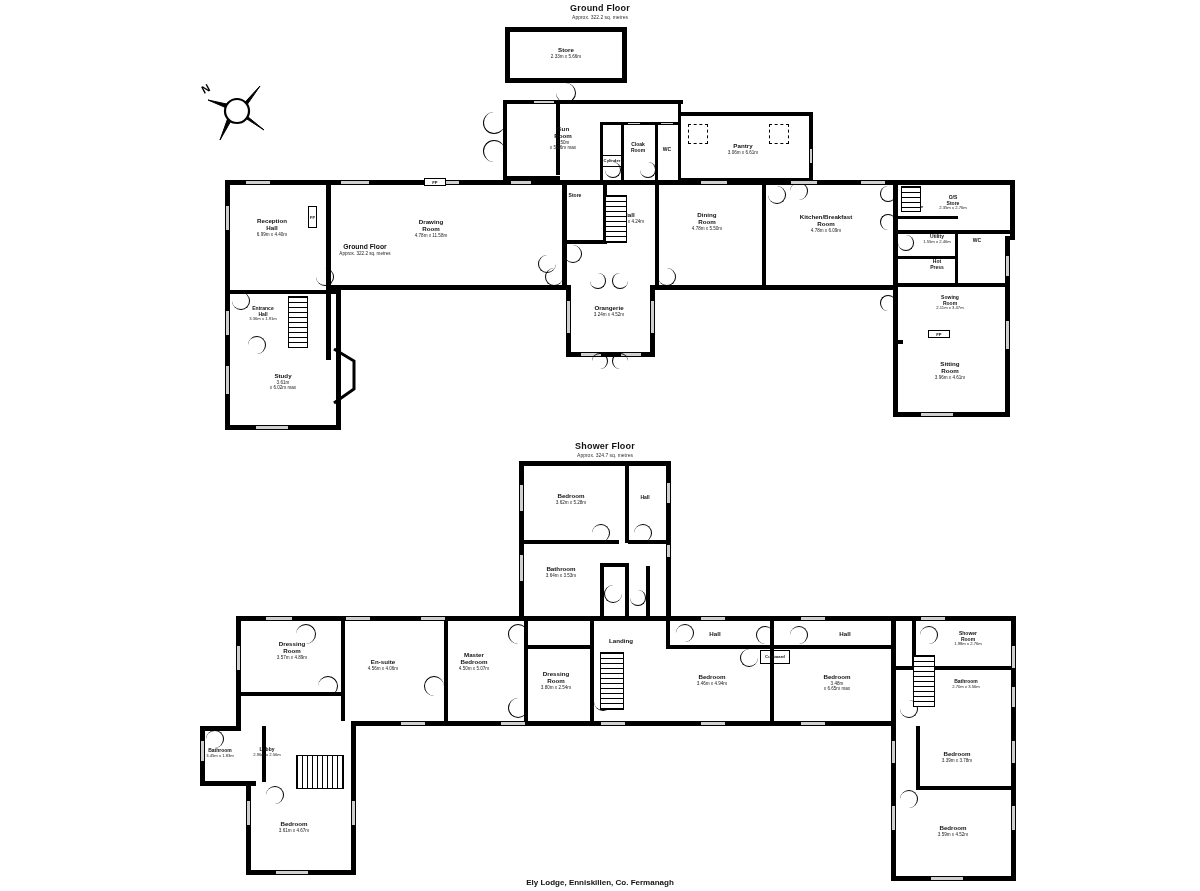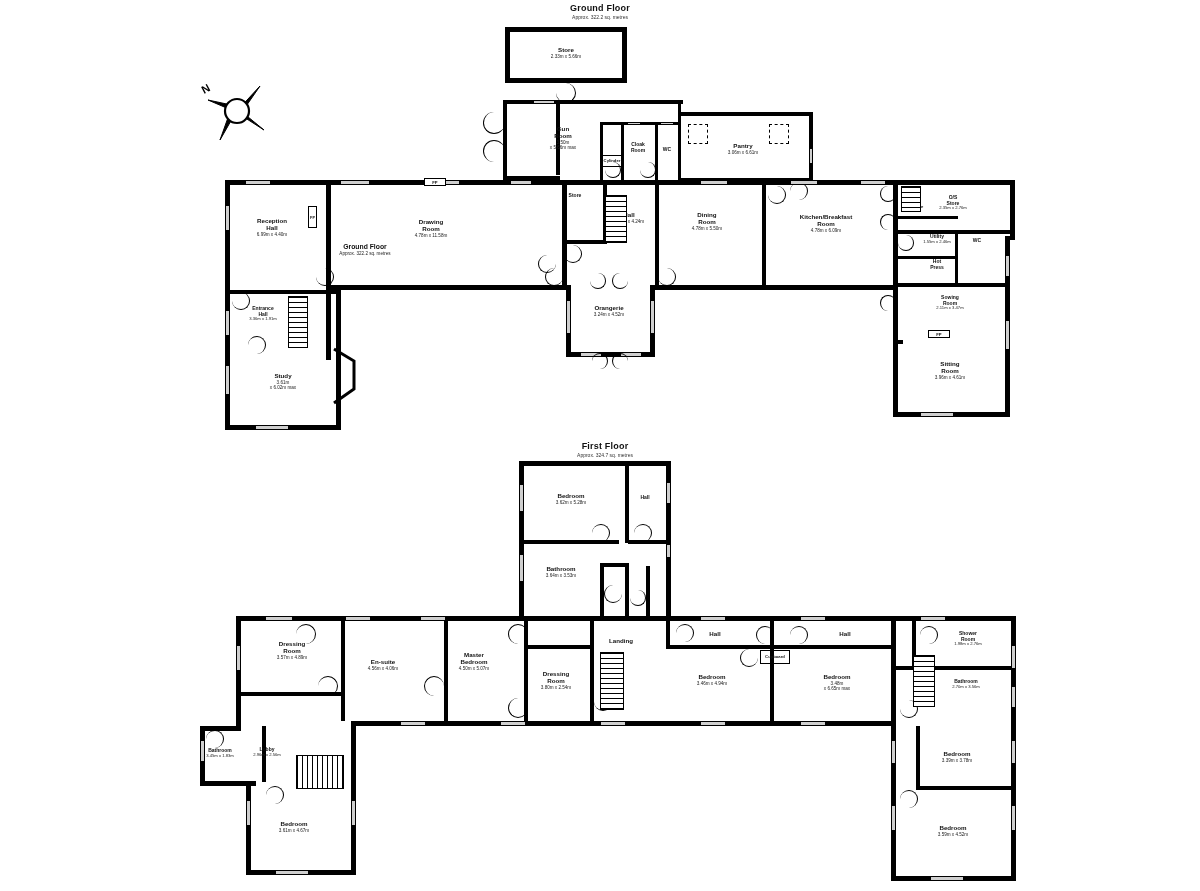--- a/index.html
+++ b/index.html
@@ -292,21 +292,21 @@
         <polygon points="40,34 64,8 46,34"></polygon>
         <polygon points="40,34 46,34 68,52"></polygon>
         <polygon points="40,34 40,28 12,22"></polygon>
         <polygon points="40,34 34,34 24,62"></polygon>
       </g>
       <circle cx="41" cy="33" r="12" fill="#fff" stroke="#000" stroke-width="2.2"></circle>
       <text x="8" y="16" font-family="Liberation Sans, sans-serif" font-size="11" font-weight="bold" transform="rotate(-28 8 16)">N</text>
     </svg>
   </div>
 
-  <div class="floor-title" style="left:525px;top:441px;width:160px;">First Floor</div>
+  <div class="floor-title" style="left:525px;top:441px;width:160px;">Shower Floor</div>
   <div class="floor-sub" style="left:525px;top:452px;width:160px;">Approx. 324.7 sq. metres</div>
 
   <div>
     <div class="w" style="left:519px;top:461px;width:152px;height:5px;"></div>
     <div class="w" style="left:519px;top:461px;width:5px;height:160px;"></div>
     <div class="w" style="left:666px;top:461px;width:5px;height:160px;"></div>
     <div class="w" style="left:519px;top:540px;width:100px;height:4px;"></div>
     <div class="w" style="left:628px;top:540px;width:43px;height:4px;"></div>
     <div class="w" style="left:625px;top:461px;width:4px;height:82px;"></div>
     <div class="w" style="left:625px;top:563px;width:4px;height:58px;"></div>
@@ -480,14 +480,15 @@
   </div>
   <div class="rl" style="left:957px;top:757px;">
     <span class="n">Bedroom</span>
     <span class="d">3.39m x 3.78m</span>
   </div>
   <div class="rl" style="left:953px;top:831px;">
     <span class="n">Bedroom</span>
     <span class="d">3.59m x 4.52m</span>
   </div>
 
+  <div class="footer" style="top:878px;">Ely Lodge, Enniskillen, Co. Fermanagh</div>
 
 </div>
 
 </body></html>

